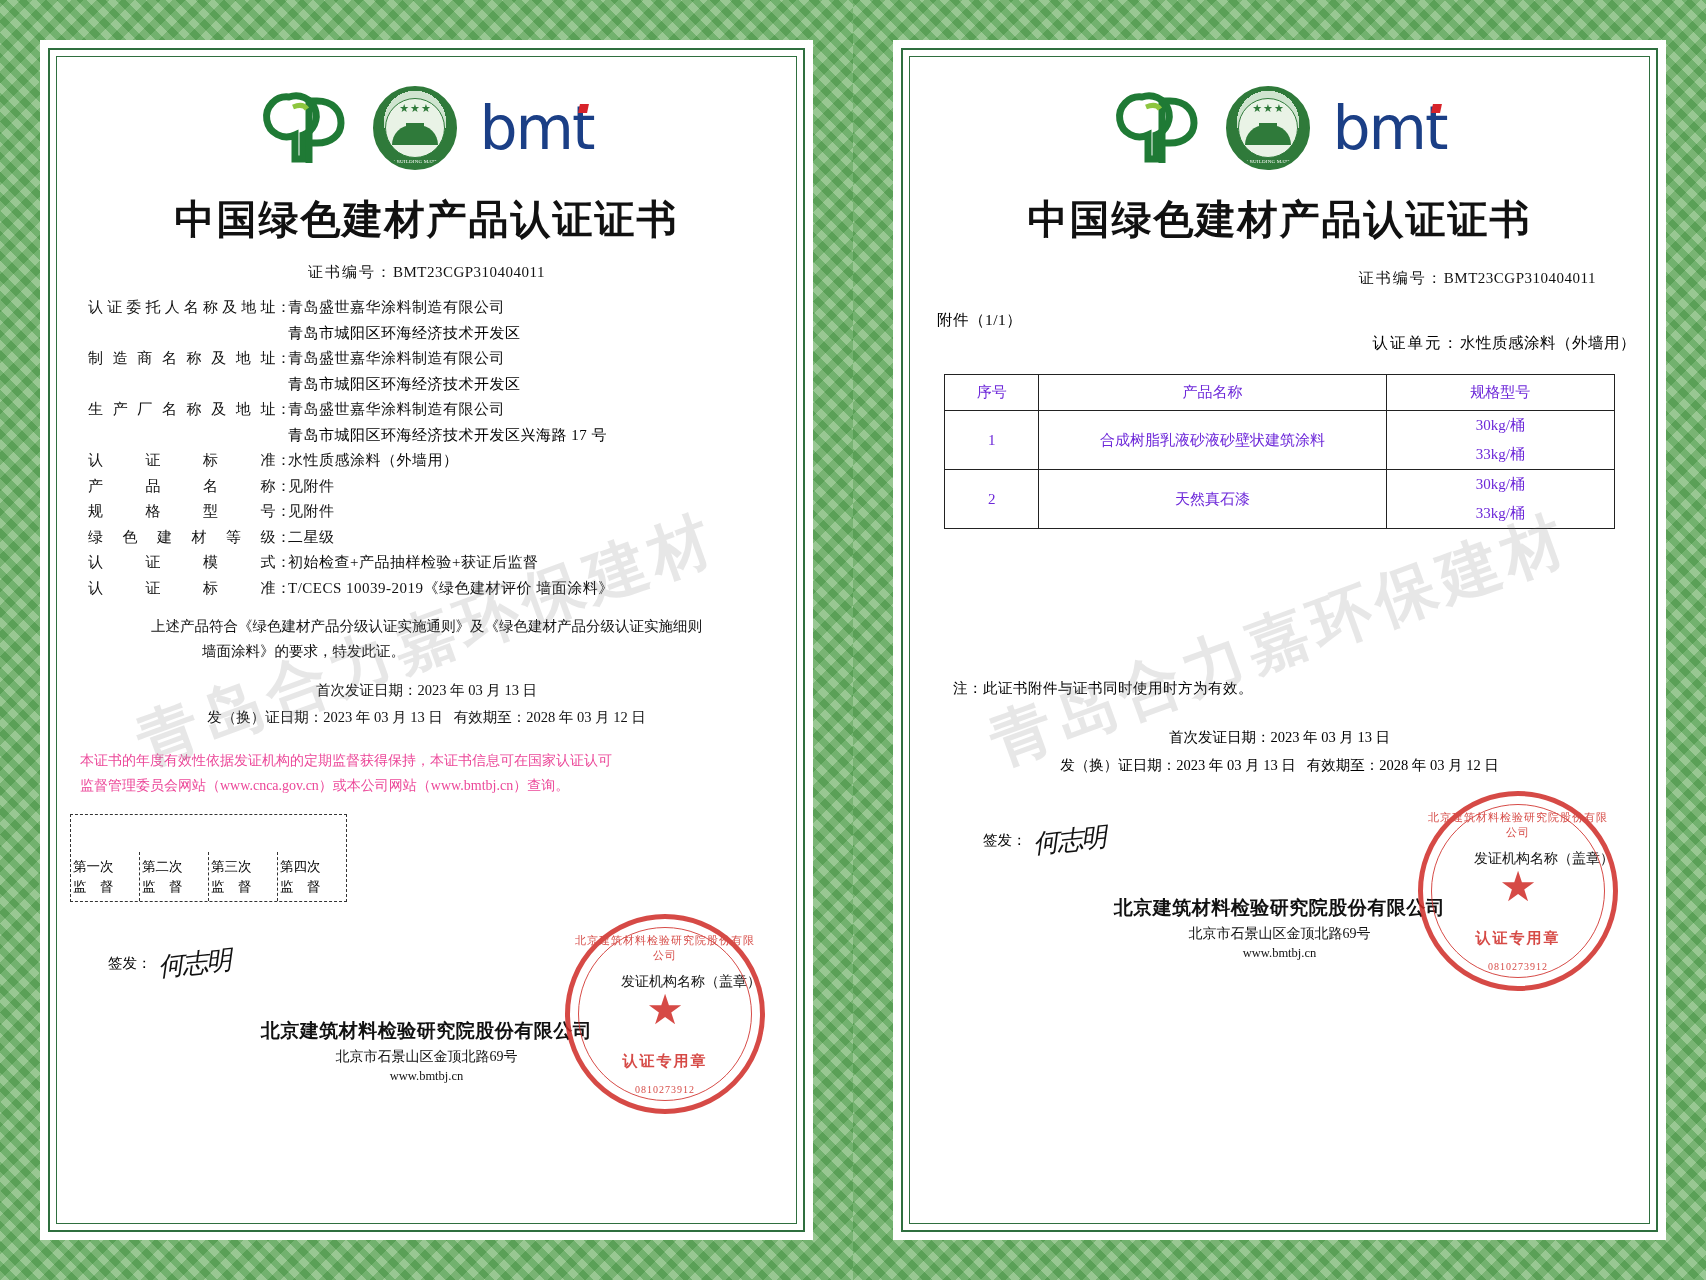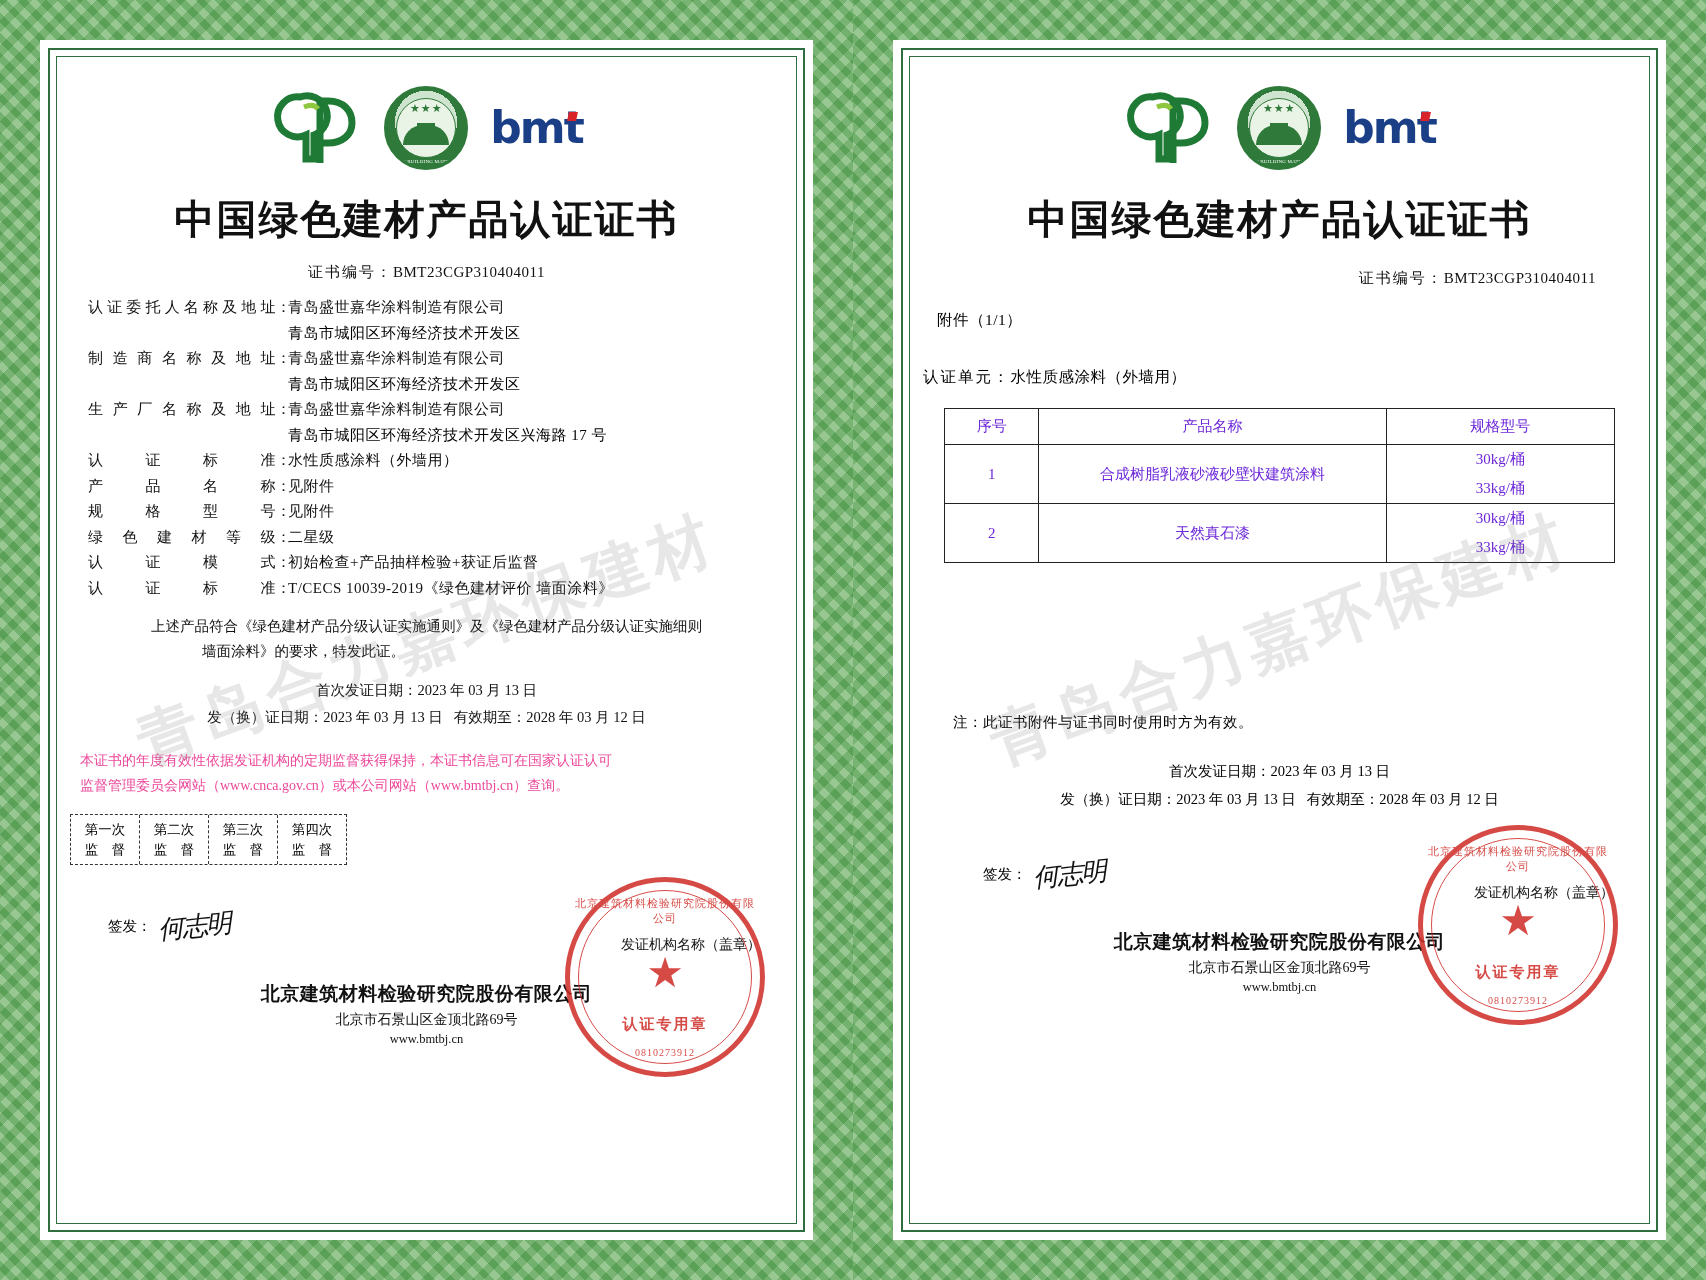--- a/index.html
+++ b/index.html
@@ -57,21 +57,21 @@
   .logo-seal{width:78px;height:78px;border-radius:50%;
     background:radial-gradient(circle at 50% 42%, #ffffff 0 38%, #cfe4cf 38% 52%, #2f7a3a 52% 100%);
     border:3px solid #2f7a3a;position:relative;overflow:hidden;}
   .logo-seal .inner{position:absolute;left:9px;top:9px;right:9px;bottom:9px;border-radius:50%;
     background:#e9f3e6;border:1px solid #2f7a3a;}
   .logo-seal .hill{position:absolute;left:16px;bottom:22px;width:46px;height:20px;background:#2f7a3a;
     border-radius:24px 24px 0 0;}
   .logo-seal .house{position:absolute;left:30px;bottom:30px;width:18px;height:14px;background:#2f7a3a;}
   .logo-seal .star{position:absolute;left:50%;top:13px;transform:translateX(-50%);color:#2f7a3a;font-size:11px;letter-spacing:1px;}
   .logo-seal .caption{position:absolute;left:0;right:0;bottom:3px;text-align:center;font-size:5px;color:#ffffff;letter-spacing:.2px;}
-  .logo-bmt{font-family:"DejaVu Sans", sans-serif;font-weight:bold;font-size:44px;color:#1b3f86;line-height:1;letter-spacing:-2px;position:relative;}
+  .logo-bmt{font-family:"DejaVu Sans", sans-serif;font-weight:normal;font-size:60px;color:#1b3f86;line-height:1;letter-spacing:-2px;position:relative;}
   .logo-bmt .dot{position:absolute;right:6px;top:6px;width:9px;height:9px;background:#d8232a;transform:skewX(-12deg);}
   
   .title{
     text-align:center;font-size:40px;font-weight:bold;letter-spacing:2px;
     color:#111;margin-top:16px;font-family:"DejaVu Sans", sans-serif;
   }
   .certno{
     text-align:center;font-size:15px;margin-top:16px;color:#111;letter-spacing:.5px;
   }
   .certno .lbl{letter-spacing:2px;}
@@ -81,21 +81,21 @@
   .row .lbl{width:188px;flex:none;text-align:justify;text-align-last:justify;letter-spacing:.5px;}
   .row .colon{width:12px;flex:none;}
   .row .val{flex:1;letter-spacing:.5px;}
   .sub{padding-left:200px;font-size:15px;margin-bottom:3px;letter-spacing:.5px;line-height:1.5;}
   .para{margin-top:15px;font-size:14.5px;line-height:1.75;color:#111;padding:0 12px;text-align:justify;}
   .dates{margin-top:12px;font-size:14.5px;line-height:1.9;color:#111;text-align:center;}
   .note{margin-top:16px;font-size:14px;line-height:1.8;color:#ec4899;padding:0 10px;text-align:justify;}
   
   .supervision{margin-top:16px;display:flex;align-items:flex-start;}
   .sup-table{border:1px dashed #333;display:flex;}
-  .sup-cell{width:64px;padding:5px 2px;text-align:center;font-size:13.5px;line-height:1.45;border-right:1px dashed #333;}
+  .sup-cell{width:64px;padding:5px 2px;text-align:left;font-size:13.5px;line-height:1.45;border-right:1px dashed #333;margin-top:37px;}
   .sup-cell:last-child{border-right:none;}
   
   .signblock{position:relative;margin-top:18px;height:92px;}
   .sign-left{position:absolute;left:38px;top:26px;font-size:14.5px;display:flex;align-items:center;gap:6px;}
   .sig-script{font-family:"DejaVu Serif", serif;font-style:italic;font-size:26px;color:#111;transform:rotate(-6deg);letter-spacing:-2px;}
   .sign-right{position:absolute;right:22px;top:53px;font-size:14px;color:#111;}
   .stamp{
     position:absolute;right:18px;top:-6px;width:190px;height:190px;border-radius:50%;
     border:5px solid #cf2b26;color:#cf2b26;opacity:.85;
   }
@@ -104,21 +104,21 @@
   .stamp .bottom-text{position:absolute;left:0;right:0;bottom:38px;text-align:center;font-size:15px;letter-spacing:2px;font-weight:bold;}
   .stamp .arc{position:absolute;left:0;right:0;top:14px;text-align:center;font-size:11px;letter-spacing:1px;}
   .stamp .num{position:absolute;left:0;right:0;bottom:14px;text-align:center;font-size:10px;letter-spacing:1px;margin-top:21px;}
   
   .footer{margin-top:6px;text-align:center;color:#111;}
   .footer .org{font-size:19px;font-weight:bold;letter-spacing:.5px;}
   .footer .addr{font-size:14px;margin-top:4px;}
   .footer .web{font-size:12.5px;margin-top:3px;font-family:"Liberation Serif",serif;}
   
   .annex-label{margin-top:22px;font-size:15.5px;padding-left:14px;letter-spacing:.5px;}
-  .annex-unit{margin-top:36px;font-size:15.5px;text-align:left;letter-spacing:.5px;}
+  .annex-unit{margin-top:2px;font-size:15.5px;text-align:right;letter-spacing:.5px;}
   .annex-unit .lbl{letter-spacing:2px;}
   table.prod{
     width:94%;margin:20px auto 0 auto;border-collapse:collapse;
   }
   table.prod th, table.prod td{
     border:1px solid #222;text-align:center;font-size:15px;padding:6px 4px;color:#6d28d9;
   }
   table.prod th{font-weight:normal;padding:8px 4px;}
   table.prod td.spec{padding:0;}
   table.prod td.spec div{padding:5px 0;}

